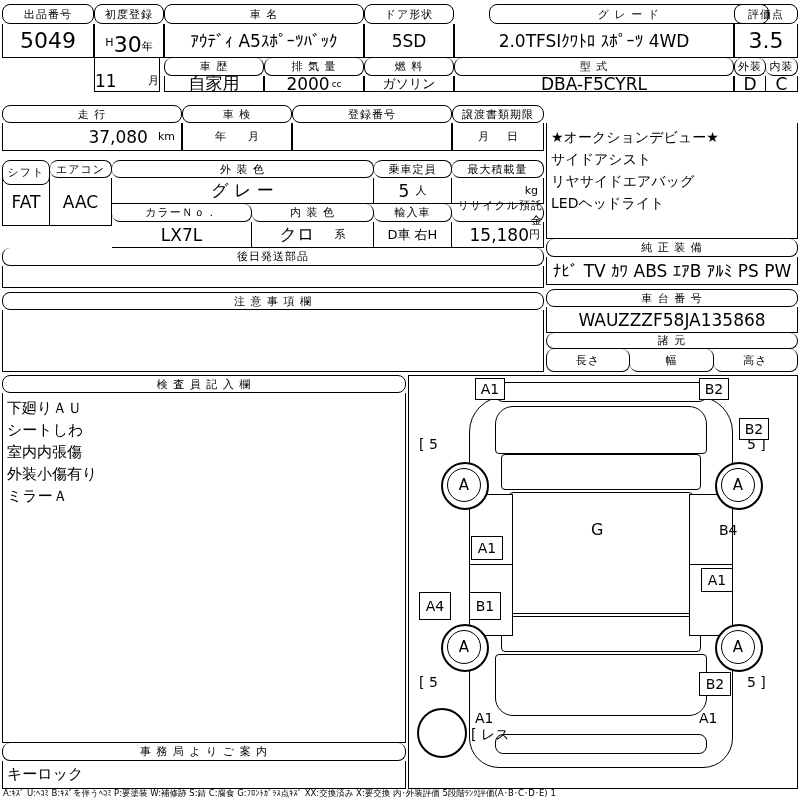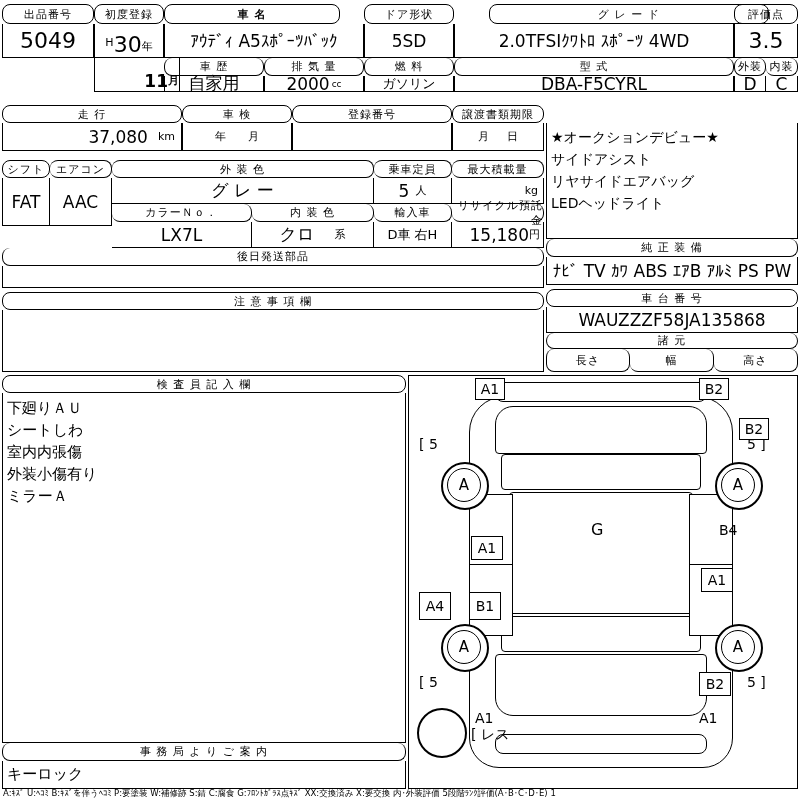--- a/index.html
+++ b/index.html
@@ -30,33 +30,33 @@
   <div class="bx lbl" style="left:2px;top:4px;width:92px;height:20px;">出品番号</div>
   <div class="bx val big" style="left:2px;top:24px;width:92px;height:34px;border-top:none;">5049</div>
 
   <div class="bx lbl" style="left:94px;top:4px;width:70px;height:20px;">初度登録</div>
   <div class="bx" style="left:94px;top:24px;width:70px;height:34px;border-top:none;display:flex;align-items:flex-end;justify-content:center;">
     <span class="xs" style="padding-bottom:8px;">H</span>
     <span class="big">30</span>
     <span class="xs" style="padding-bottom:3px;">年</span>
   </div>
 
-  <div class="bx lbl" style="left:164px;top:4px;width:176px;height:20px;font-weight:bold;">車 名</div>
+  <div class="bx lbl" style="left:164px;top:4px;width:200px;height:20px;">車 名</div>
   <div class="bx val med" style="left:164px;top:24px;width:200px;height:34px;border-top:none;">ｱｳﾃﾞｨ A5ｽﾎﾟｰﾂﾊﾞｯｸ</div>
 
   <div class="bx lbl" style="left:364px;top:4px;width:90px;height:20px;">ドア形状</div>
   <div class="bx val med" style="left:364px;top:24px;width:90px;height:34px;border-top:none;">5SD</div>
 
   <div class="bx lbl" style="left:454px;top:4px;width:280px;height:20px;margin-left:35px;">グ レ ー ド</div>
   <div class="bx val med" style="left:454px;top:24px;width:280px;height:34px;border-top:none;">2.0TFSIｸﾜﾄﾛ ｽﾎﾟｰﾂ 4WD</div>
 
   <div class="bx lbl" style="left:734px;top:4px;width:64px;height:20px;">評価点</div>
   <div class="bx val big" style="left:734px;top:24px;width:64px;height:34px;border-top:none;">3.5</div>
 
-  <div class="bx val med" style="left:94px;top:58px;width:86px;height:34px;border-top:none;display:flex;align-items:flex-end;justify-content:flex-end;font-weight:bold;">
+  <div class="bx val med" style="left:94px;top:58px;width:66px;height:34px;border-top:none;display:flex;align-items:flex-end;justify-content:space-between;">
     <span class="med">11</span>
     <span class="xs" style="padding-bottom:3px;">月</span>
   </div>
 
   <div class="bx lbl" style="left:164px;top:58px;width:100px;height:18px;border-top:none;">車 歴</div>
   <div class="bx val med" style="left:164px;top:76px;width:100px;height:16px;border-top:none;">自家用</div>
 
   <div class="bx lbl" style="left:264px;top:58px;width:100px;height:18px;border-top:none;">排 気 量</div>
   <div class="bx val" style="left:264px;top:76px;width:100px;height:16px;border-top:none;">
     <span class="med">2000</span>
@@ -88,21 +88,21 @@
 
   <div class="bx lbl" style="left:292px;top:105px;width:160px;height:18px;">登録番号</div>
   <div class="bx val sm" style="left:292px;top:123px;width:160px;height:28px;border-top:none;"></div>
 
   <div class="bx lbl" style="left:452px;top:105px;width:92px;height:18px;">譲渡書類期限</div>
   <div class="bx" style="left:452px;top:123px;width:92px;height:28px;border-top:none;display:flex;align-items:center;justify-content:center;gap:18px;">
     <span class="xs">月</span>
     <span class="xs">日</span>
   </div>
 
-  <div class="bx lbl" style="left:2px;top:160px;width:48px;height:18px;">シフト</div>
+  <div class="bx lbl" style="left:2px;top:160px;width:48px;height:25px;">シフト</div>
   <div class="bx lbl" style="left:50px;top:160px;width:62px;height:18px;border-left:none;">エアコン</div>
   <div class="bx lbl" style="left:112px;top:160px;width:262px;height:18px;border-left:none;">外 装 色</div>
   <div class="bx lbl" style="left:374px;top:160px;width:78px;height:18px;border-left:none;">乗車定員</div>
   <div class="bx lbl" style="left:452px;top:160px;width:92px;height:18px;border-left:none;">最大積載量</div>
 
   <div class="bx val med" style="left:112px;top:178px;width:262px;height:26px;border-top:none;border-left:none;">グ レ ー</div>
   <div class="bx" style="left:374px;top:178px;width:78px;height:26px;border-top:none;border-left:none;display:flex;align-items:center;justify-content:center;">
     <span class="med">5</span>
     <span class="xs" style="padding-left:6px;">人</span>
   </div>

